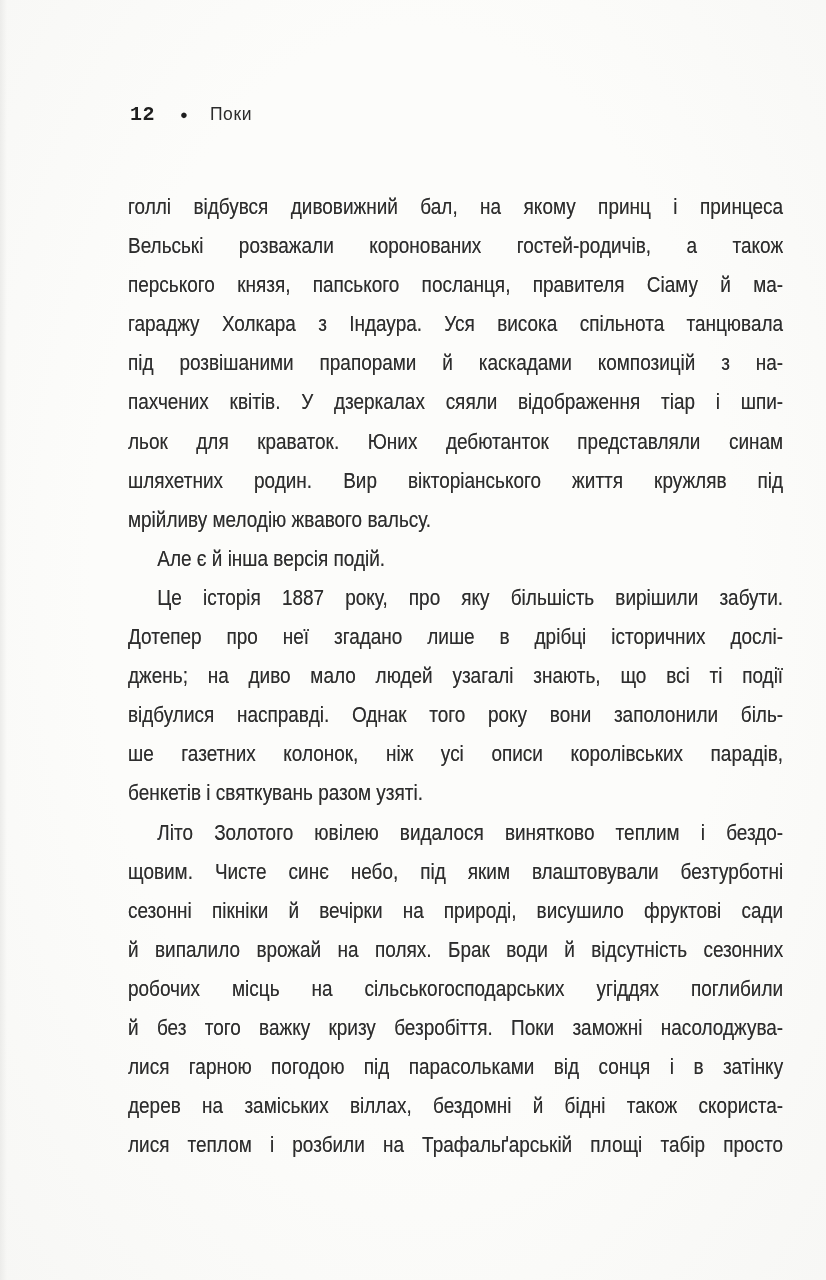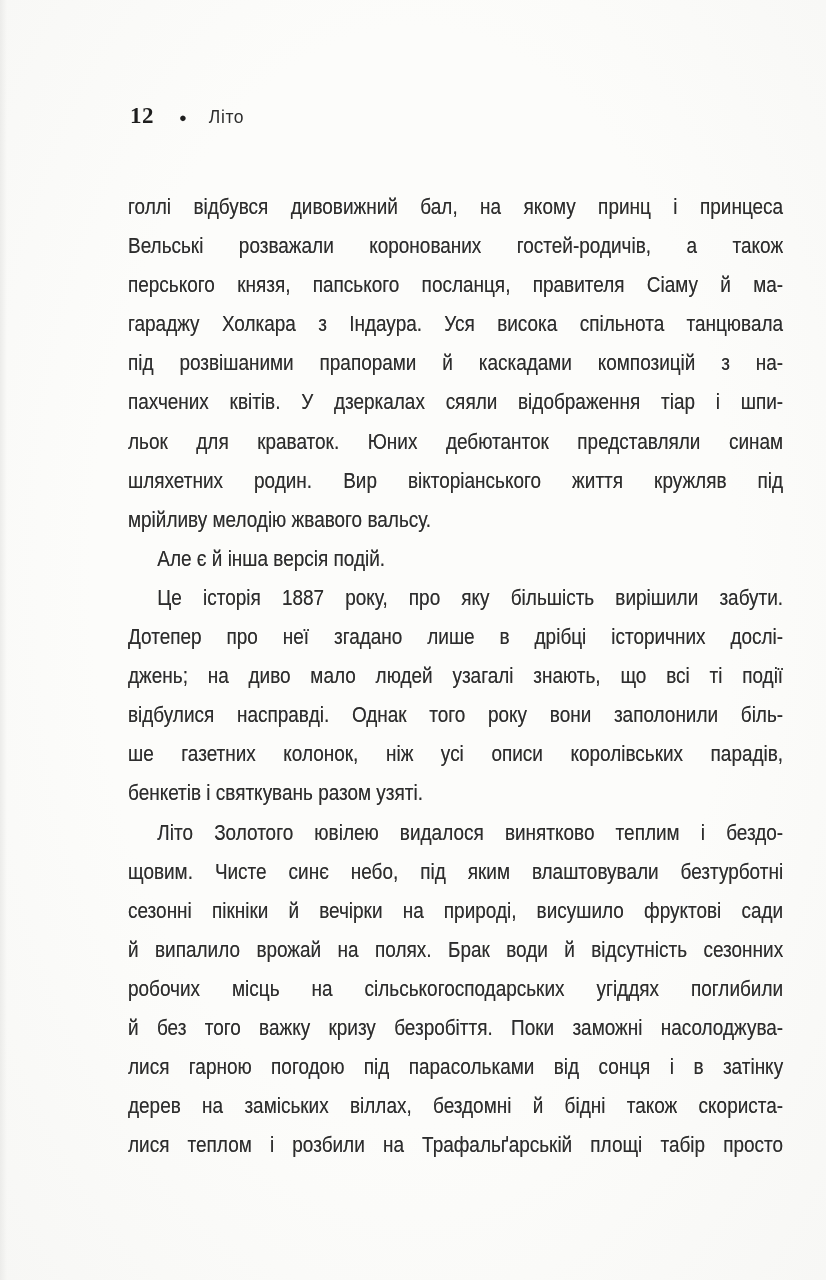--- a/index.html
+++ b/index.html
@@ -21,23 +21,23 @@
   
   .page-header {
     position: absolute;
     left: 130px;
     top: 103px;
     display: flex;
     align-items: baseline;
     color: #242424;
   }
   .folio {
-    font-family: Liberation Serif, serif;
+    font-family: Liberation Mono, monospace;
     font-weight: bold;
-    font-size: 23px;
+    font-size: 20px;
     letter-spacing: 0.5px;
     color: #1e1e1e;
   }
   .folio-bullet {
     font-size: 13px;
     margin-left: 25px;
     color: #1e1e1e;
     transform: translateY(-1px);
   }
   .section-title {
@@ -74,21 +74,21 @@
   }
 </style>
 </head>
 <body>
 
 <div>
 
   <div class="page-header">
     <span class="folio">12</span>
     <span class="folio-bullet">●</span>
-    <span class="section-title">Літо</span>
+    <span class="section-title">Поки</span>
   </div>
 
   <div class="text-block">
     <div class="line">голлі відбувся дивовижний бал, на якому принц і принцеса</div>
     <div class="line">Вельські розважали коронованих гостей-родичів, а також</div>
     <div class="line">перського князя, папського посланця, правителя Сіаму й ма-</div>
     <div class="line">гараджу Холкара з Індаура. Уся висока спільнота танцювала</div>
     <div class="line">під розвішаними прапорами й каскадами композицій з на-</div>
     <div class="line">пахчених квітів. У дзеркалах сяяли відображення тіар і шпи-</div>
     <div class="line">льок для краваток. Юних дебютанток представляли синам</div>

